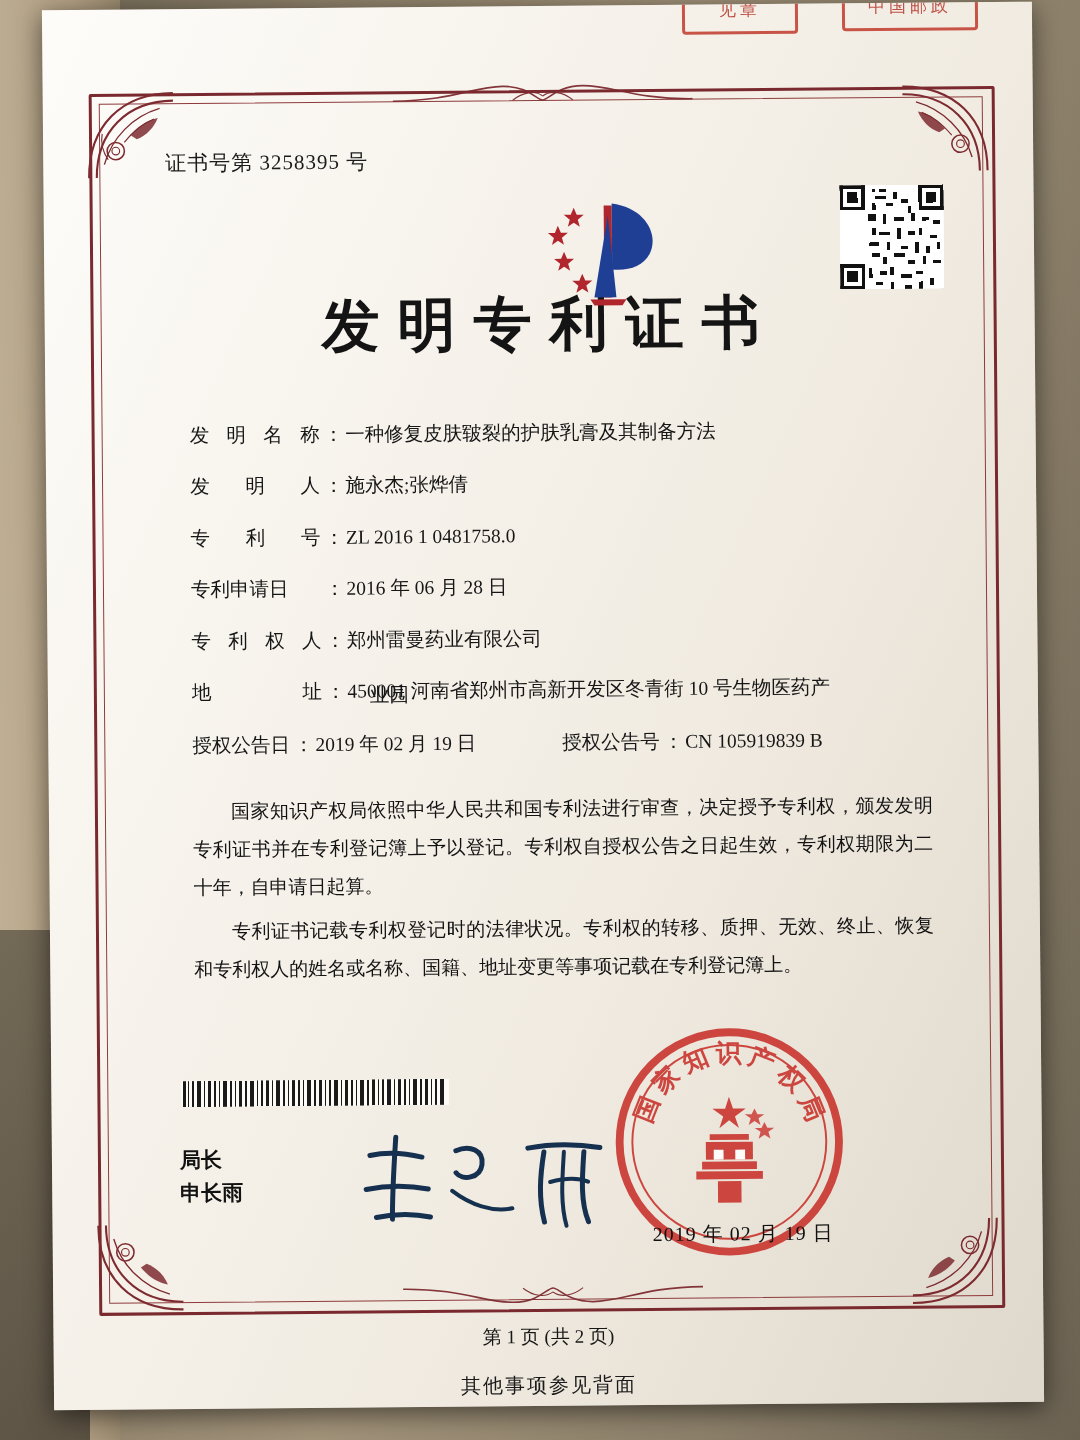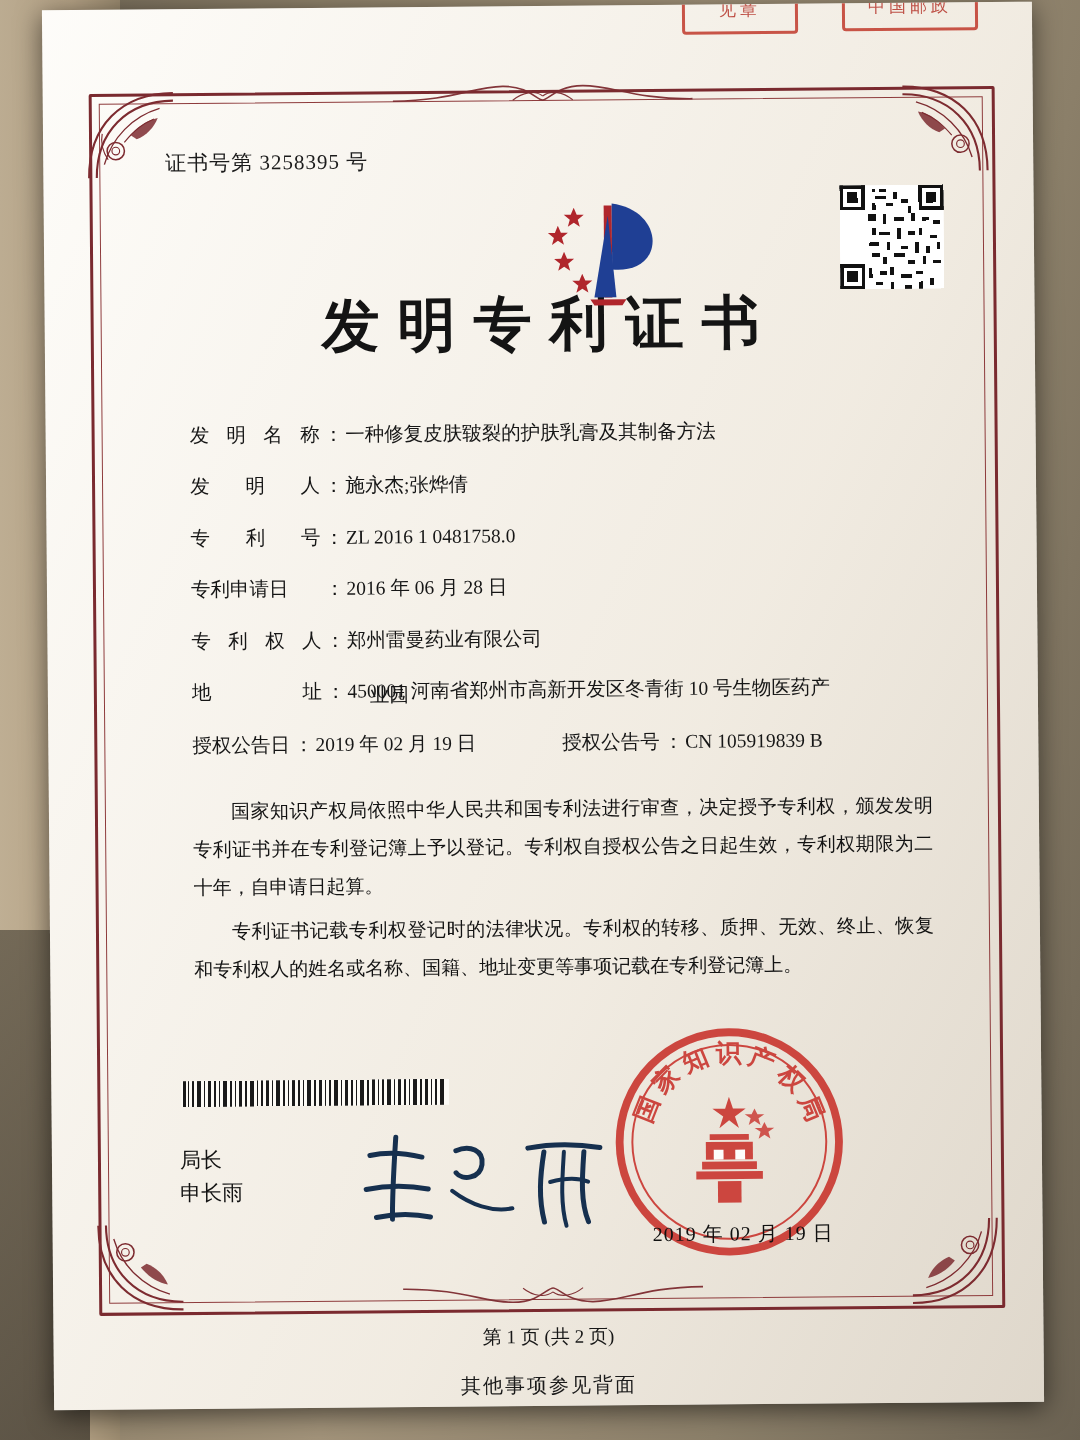--- a/index.html
+++ b/index.html
@@ -188,20 +188,21 @@
     width: 268px; height: 26px;
   }
   #barcode svg { width: 100%; height: 100%; }
 
   #signature-block {
     position: absolute;
     left: 128px; top: 1135px;
     font-size: 21px;
     color: #121212;
     line-height: 1.55;
+    font-weight: bold;
   }
 
   #handwriting {
     position: absolute;
     left: 300px; top: 1120px;
     width: 280px; height: 110px;
     color: #16304f;
   }
   #handwriting svg { width: 100%; height: 100%; }
 

